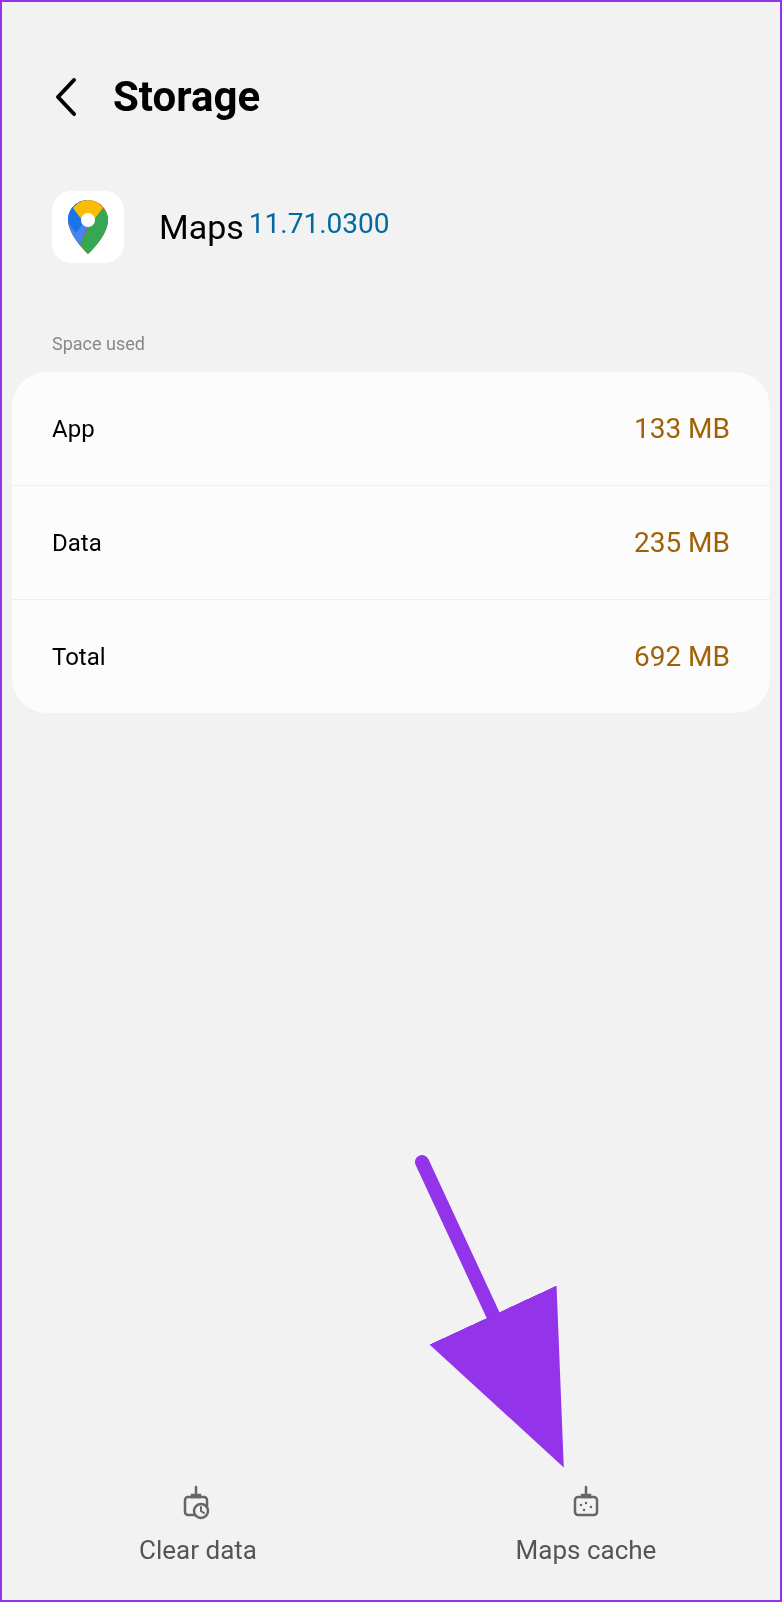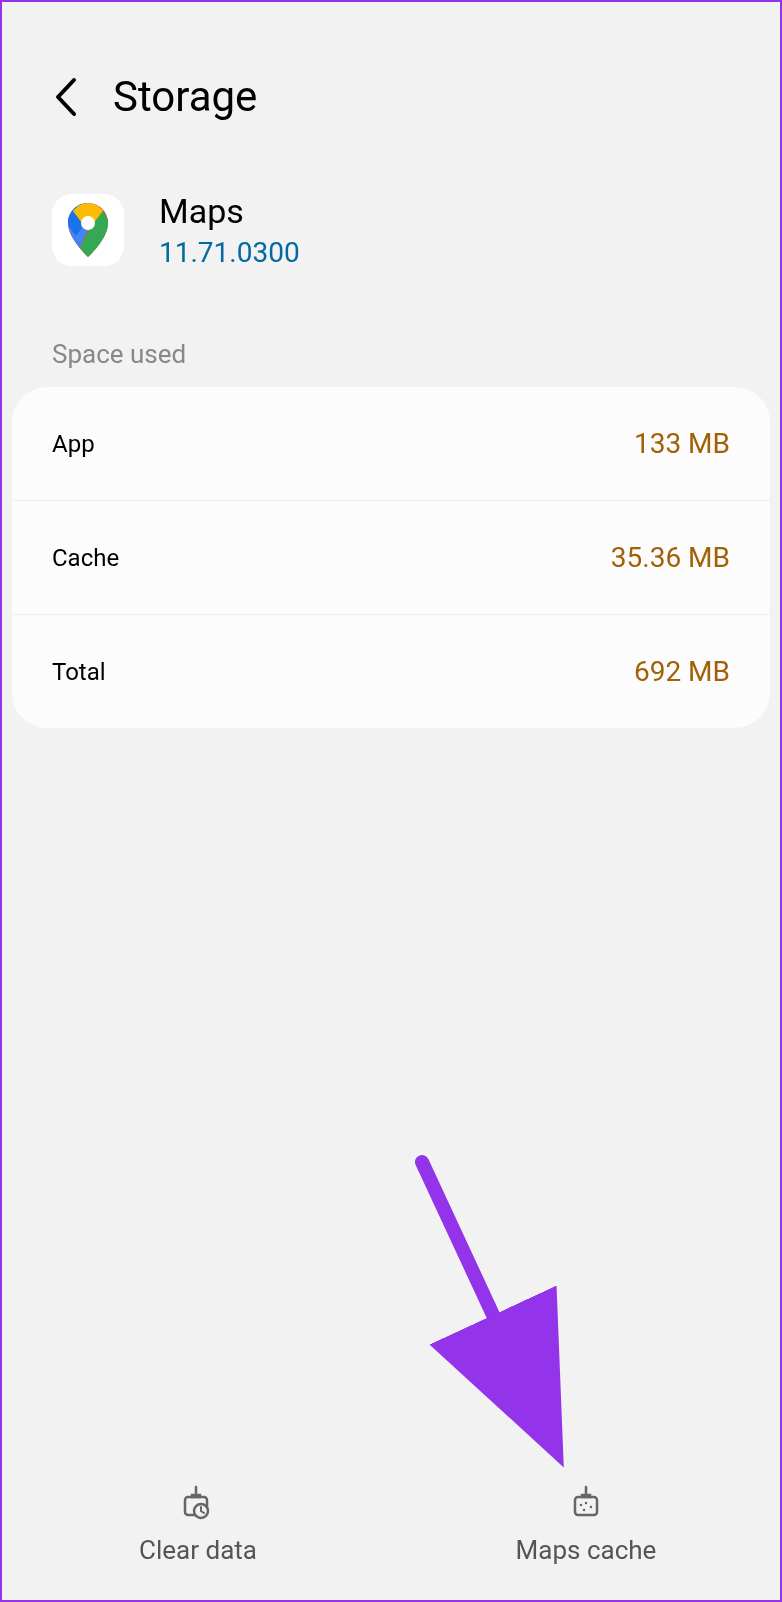--- a/index.html
+++ b/index.html
@@ -22,55 +22,55 @@
       padding: 70px 50px 40px 50px;
       gap: 35px;
     }
     .back-btn {
       cursor: pointer;
       display: flex;
       align-items: center;
     }
     .page-title {
       font-size: 42px;
-      font-weight: 400;
+      font-weight: 700;
       color: #000;
     }
     .app-section {
       display: flex;
       align-items: center;
       padding: 30px 50px 70px 50px;
       gap: 35px;
     }
     .app-icon {
       width: 72px;
       height: 72px;
       background: #fff;
       border-radius: 20px;
       display: flex;
       align-items: center;
       justify-content: center;
     }
     .app-info {
       display: flex;
-      flex-direction: column;
+      flex-direction: row;
       gap: 5px;
     }
     .app-name {
       font-size: 34px;
       font-weight: 400;
       color: #000;
     }
     .app-version {
       font-size: 28px;
       color: #0369a1;
     }
     .section-label {
       padding: 0 24px 18px 50px;
-      font-size: 26px;
+      font-size: 18px;
       color: #888;
     }
     .storage-card {
       background: #fcfcfc;
       border-radius: 35px;
       margin: 0 10px;
       overflow: hidden;
     }
     .storage-row {
       display: flex;
@@ -147,22 +147,22 @@
 </div>
 
 <div class="section-label">Space used</div>
 
 <div class="storage-card">
   <div class="storage-row">
     <div class="storage-label">App</div>
     <div class="storage-value">133 MB</div>
   </div>
   <div class="storage-row">
-    <div class="storage-label">Cache</div>
-    <div class="storage-value">35.36 MB</div>
+    <div class="storage-label">Data</div>
+    <div class="storage-value">235 MB</div>
   </div>
   <div class="storage-row">
     <div class="storage-label">Total</div>
     <div class="storage-value">692 MB</div>
   </div>
 </div>
 
 <svg class="arrow-annotation" width="200" height="320" viewBox="0 0 200 320">
   <defs>
     <marker id="arrowhead" markerWidth="12" markerHeight="10" refX="10" refY="5" orient="auto">

